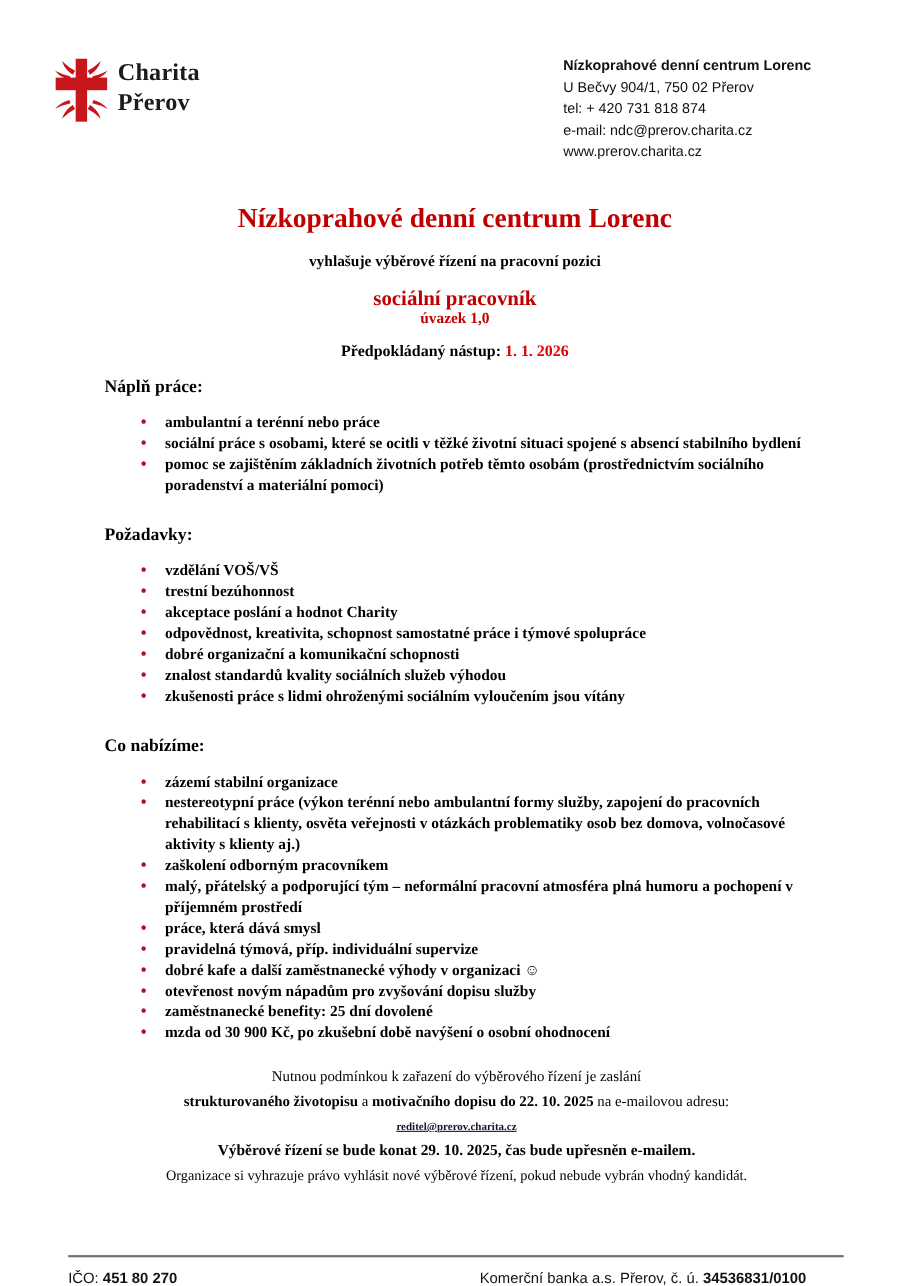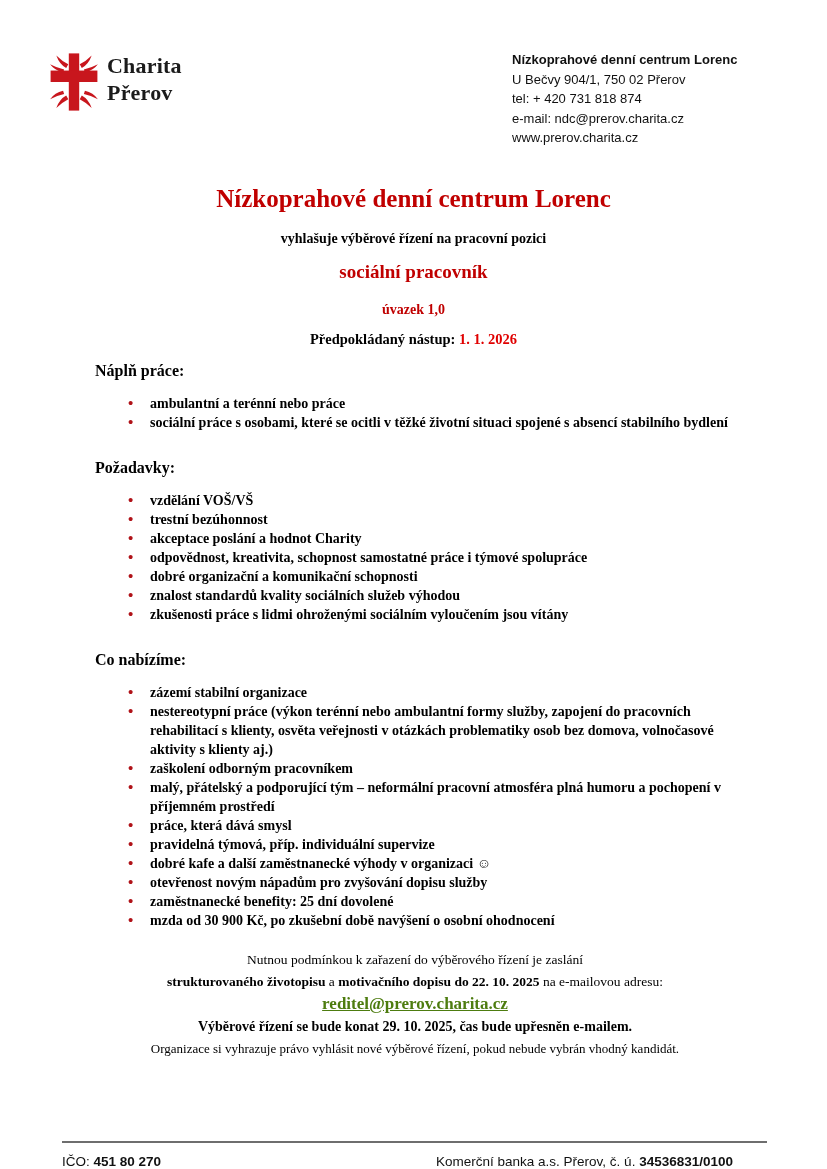--- a/index.html
+++ b/index.html
@@ -15,21 +15,21 @@
   
   .header { position:relative; height:160px; }
   .logo { position:absolute; left:48px; top:50px; display:flex; align-items:flex-start; }
   .logo svg { width:52px; height:64px; margin-right:7px; }
   .logo-text { font-weight:bold; font-size:22px; line-height:27px; color:#1b1b1b; letter-spacing:0.2px; padding-top:2px; }
   .contact { position:absolute; left:512px; top:50px; font-family:"Liberation Sans", sans-serif; font-size:13px; line-height:19.5px; color:#111; }
   .contact-title { font-weight:bold; }
   h1.doc-title { text-align:center; color:#C00000; font-size:25px; line-height:30px; margin-top:24px; font-weight:bold; }
   .subtitle { text-align:center; font-weight:bold; font-size:14px; margin-top:17px; }
   .position { text-align:center; color:#C00000; font-weight:bold; font-size:19px; margin-top:14px; }
-  .workload { text-align:center; color:#C00000; font-weight:bold; font-size:14px; margin-top:19px; }
+  .workload { text-align:center; color:#C00000; font-weight:bold; font-size:14px; }
   .start-line { text-align:center; font-weight:bold; font-size:14.5px; margin-top:13px; }
   .start-line .date { color:#E00000; }
 
   
   main { padding:0 92px 0 95px; }
   section { margin-top:14px; }
   section + section { margin-top:27px; }
   .section-heading { font-size:16px; font-weight:bold; }
   ul.bullets { list-style:none; margin-top:14px; padding-left:55px; padding-right:0; }
   ul.bullets li {
@@ -38,21 +38,21 @@
   }
   ul.bullets li::before {
     content:"•"; position:absolute; left:-22px; top:0;
     color:#B01218; font-size:15px; line-height:19px;
   }
 
   
   .closing { margin-top:19px; text-align:center; font-size:13.5px; line-height:22px; }
   .closing .b { font-weight:bold; }
   .closing a.email {
-    color:#4d7c0f; font-weight:bold; text-decoration:underline; font-size:17px;
+    color:#0f172a; font-weight:bold; text-decoration:underline; font-size:10px;
   }
   .closing .event { font-weight:bold; font-size:14px; }
   .closing .note { font-size:13px;font-family:Liberation Serif, serif; }
 
   
   footer {
     position:absolute; left:62px; right:60px; top:1141px;
     font-family:"Liberation Sans", sans-serif; font-size:13.5px; color:#111;
   }
   .footer-rule { height:2px; background:#6e6e6e; }
@@ -111,20 +111,21 @@
   <main>
 
     <section>
       <div class="section-heading">Náplň práce:</div>
       <ul class="bullets">
 
           <li>ambulantní a terénní nebo práce</li>
 
           <li>sociální práce s osobami, které se ocitli v těžké životní situaci spojené s absencí stabilního bydlení</li>
 
+          <li>pomoc se zajištěním základních životních potřeb těmto osobám (prostřednictvím sociálního poradenství a materiální pomoci)</li>
         </ul>
     </section>
 
     <section>
       <div class="section-heading">Požadavky:</div>
       <ul class="bullets">
 
           <li>vzdělání VOŠ/VŠ</li>
 
           <li>trestní bezúhonnost</li>

